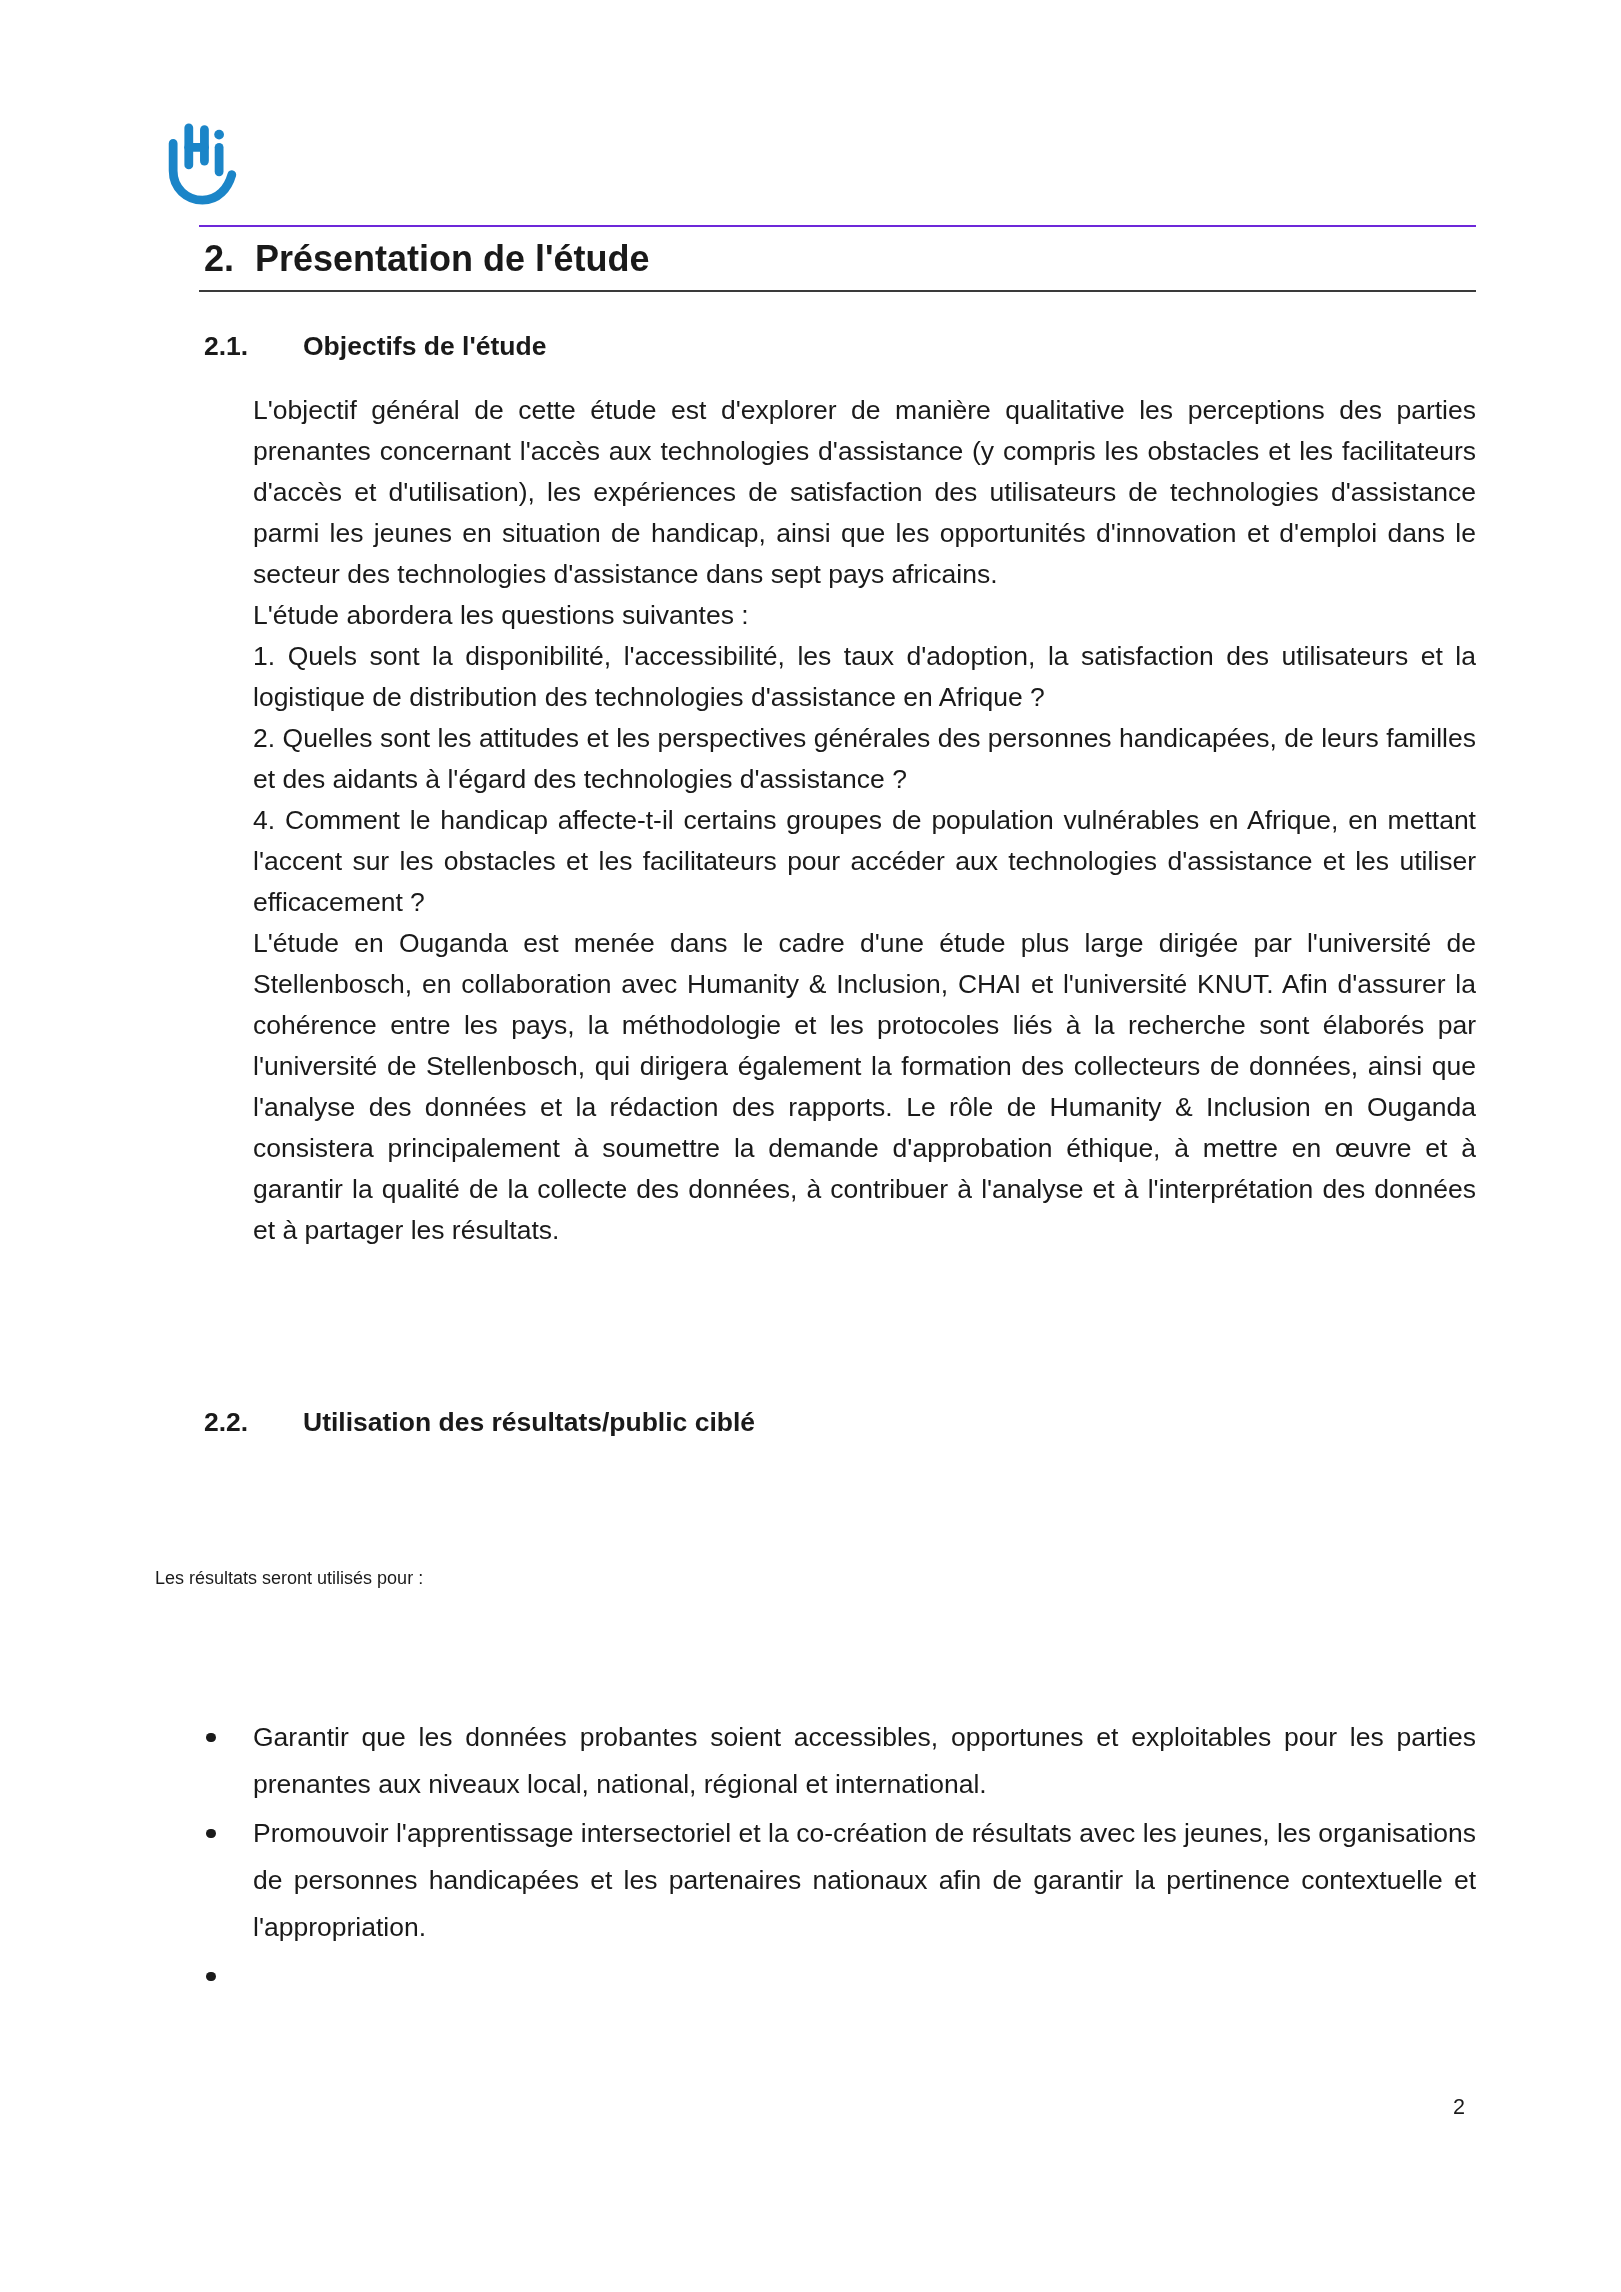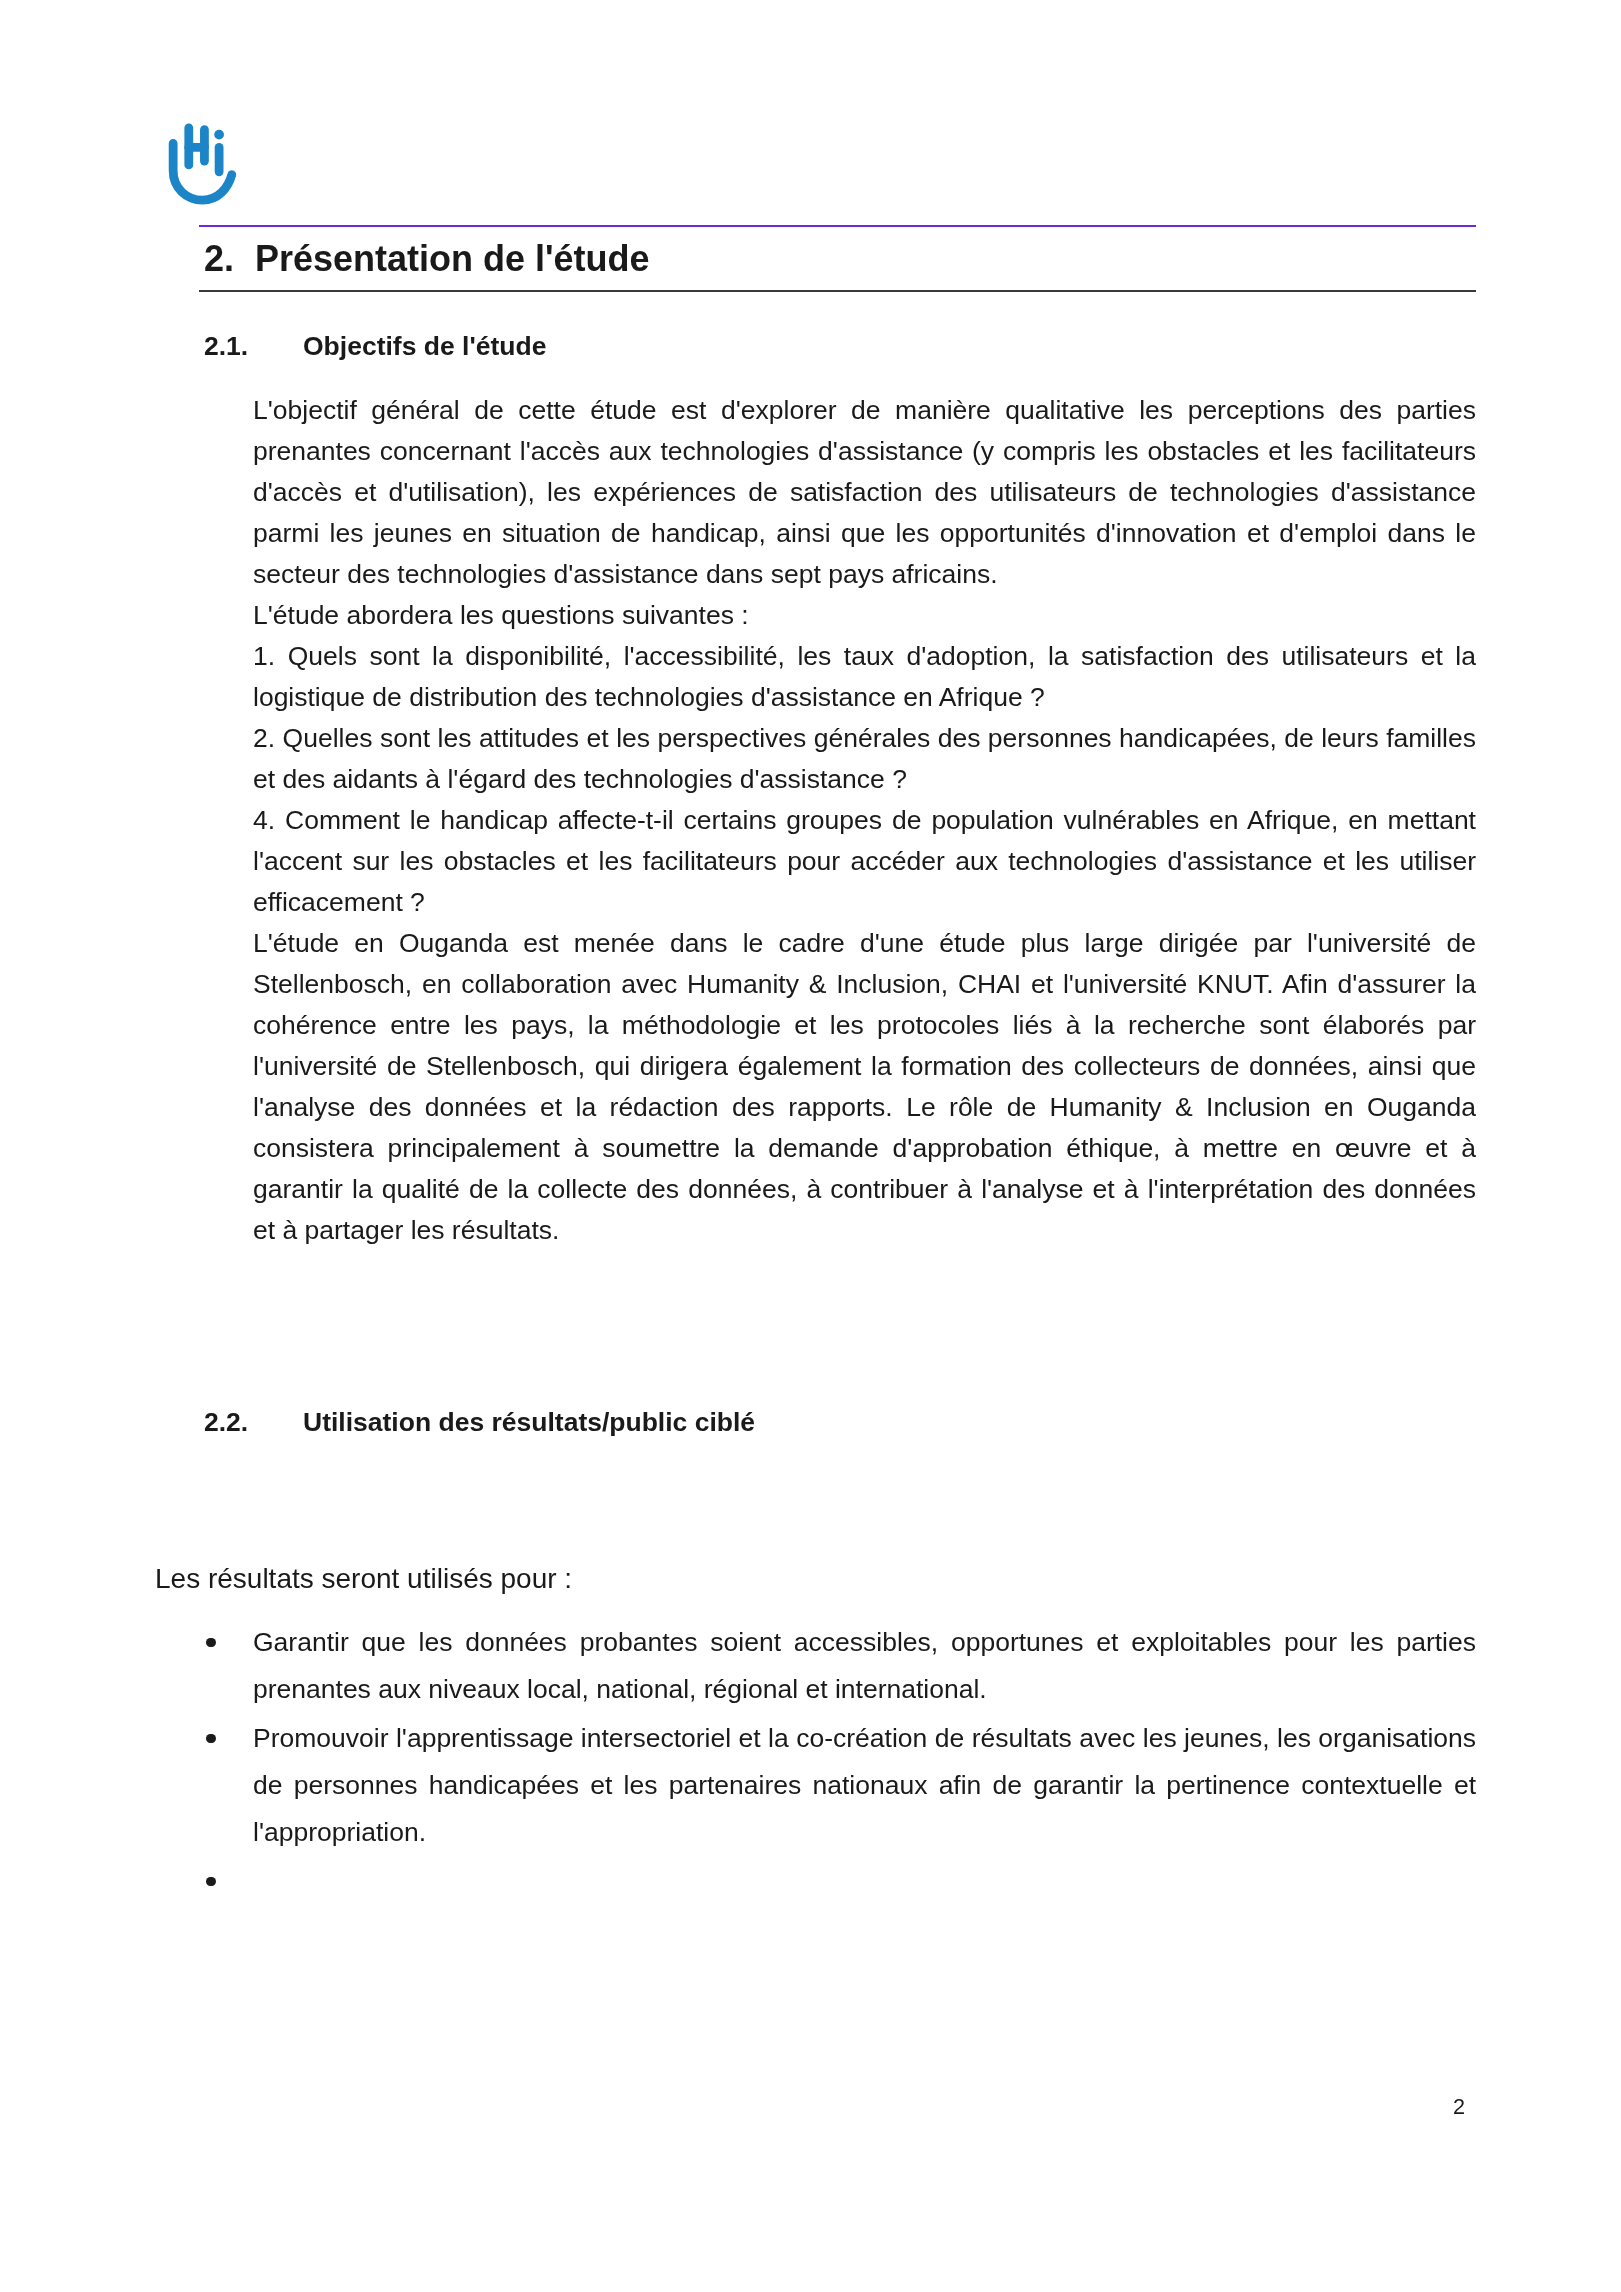--- a/index.html
+++ b/index.html
@@ -69,28 +69,28 @@
       color: #1a1a1a;
     }
     .body-block p {
       margin: 0;
     }
     .intro {
       position: absolute;
       left: 155px;
       top: 1558px;
       margin: 0;
-      font-size: 28px;
+      font-size: 18px;
       line-height: 41px;
       color: #1a1a1a;
     }
     .bullets {
       position: absolute;
       left: 155px;
-      top: 1619px;
+      top: 1714px;
       width: 1321px;
       margin: 0;
       padding: 0;
       list-style: none;
     }
     .bullets li {
       position: relative;
       padding-left: 98px;
       font-size: 26.5px;
       line-height: 47px;

